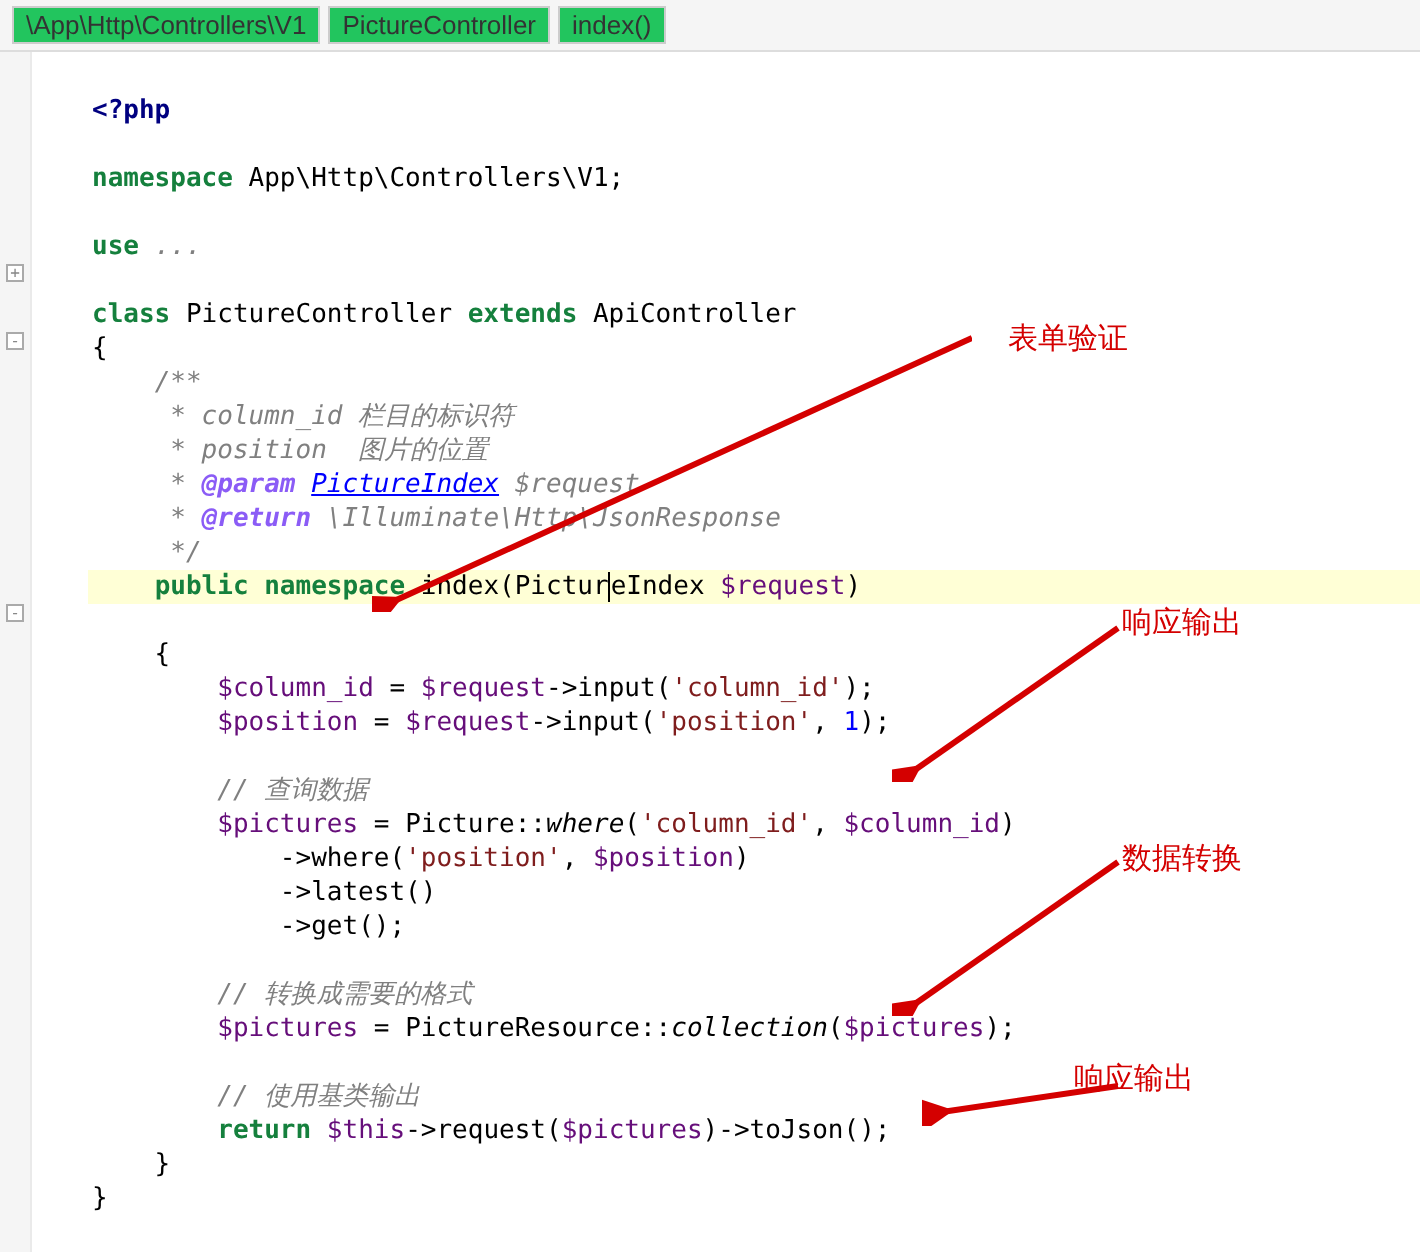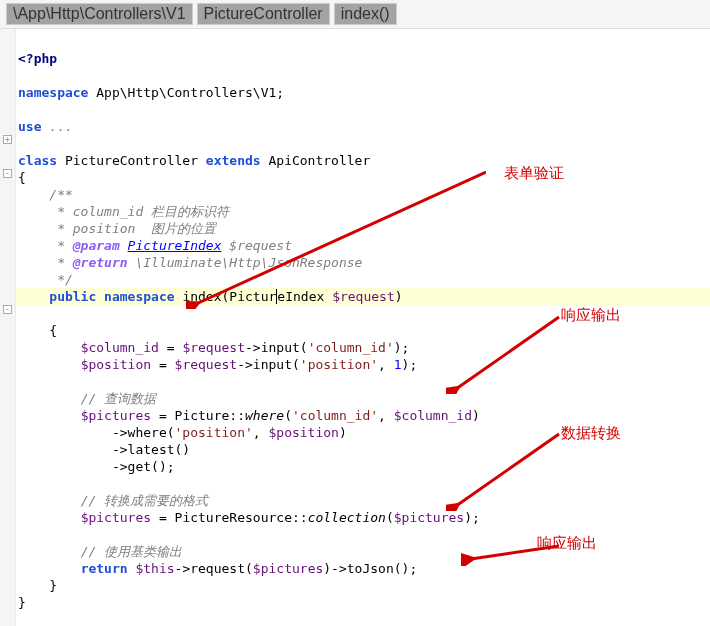--- a/index.html
+++ b/index.html
@@ -13,24 +13,24 @@
 }
 .breadcrumb {
   background: #f5f5f5;
   border-bottom: 1px solid #ddd;
   padding: 3px 6px;
   display: flex;
   gap: 4px;
   align-items: center;
 }
 .breadcrumb-item {
-  background: #a3a3a3;
+  background: #22c55e;
   border: 1px solid #ccc;
   padding: 1px 6px;
-  font-size: 16px;
+  font-size: 13px;
   font-family: Arial, sans-serif;
   color: #333;
 }
 .editor {
   position: relative;
   display: flex;
 }
 .gutter {
   width: 16px;
   background: #f5f5f5;
@@ -51,23 +51,23 @@
   color: #888;
   cursor: pointer;
 }
 .code {
   flex: 1;
   padding: 4px 0;
   position: relative;
   white-space: pre;
   line-height: 17px;
 }
-.line { padding-left: 2px; }
+.line { padding-left: 2px; margin-left: 28px; }
 .hl { background: #ffffd6; display: block; }
-.kw { color: #1d4ed8; font-weight: bold; }
+.kw { color: #15803d; font-weight: bold; }
 .str { color: #7f1d1d; font-weight: normal; }
 .var { color: #660e7a; }
 .num { color: #0000ff; }
 .com { color: #808080; font-style: italic; }
 .cls { color: #000; }
 .doc { color: #808080; font-style: italic; }
 .doctag { color: #8b5cf6; font-style: italic; font-weight: bold; }
 .doclink { color: #0000ff; font-style: italic; text-decoration: underline; }
 .fn { color: #000; }
 .open { color: #000080; font-weight: bold; }

